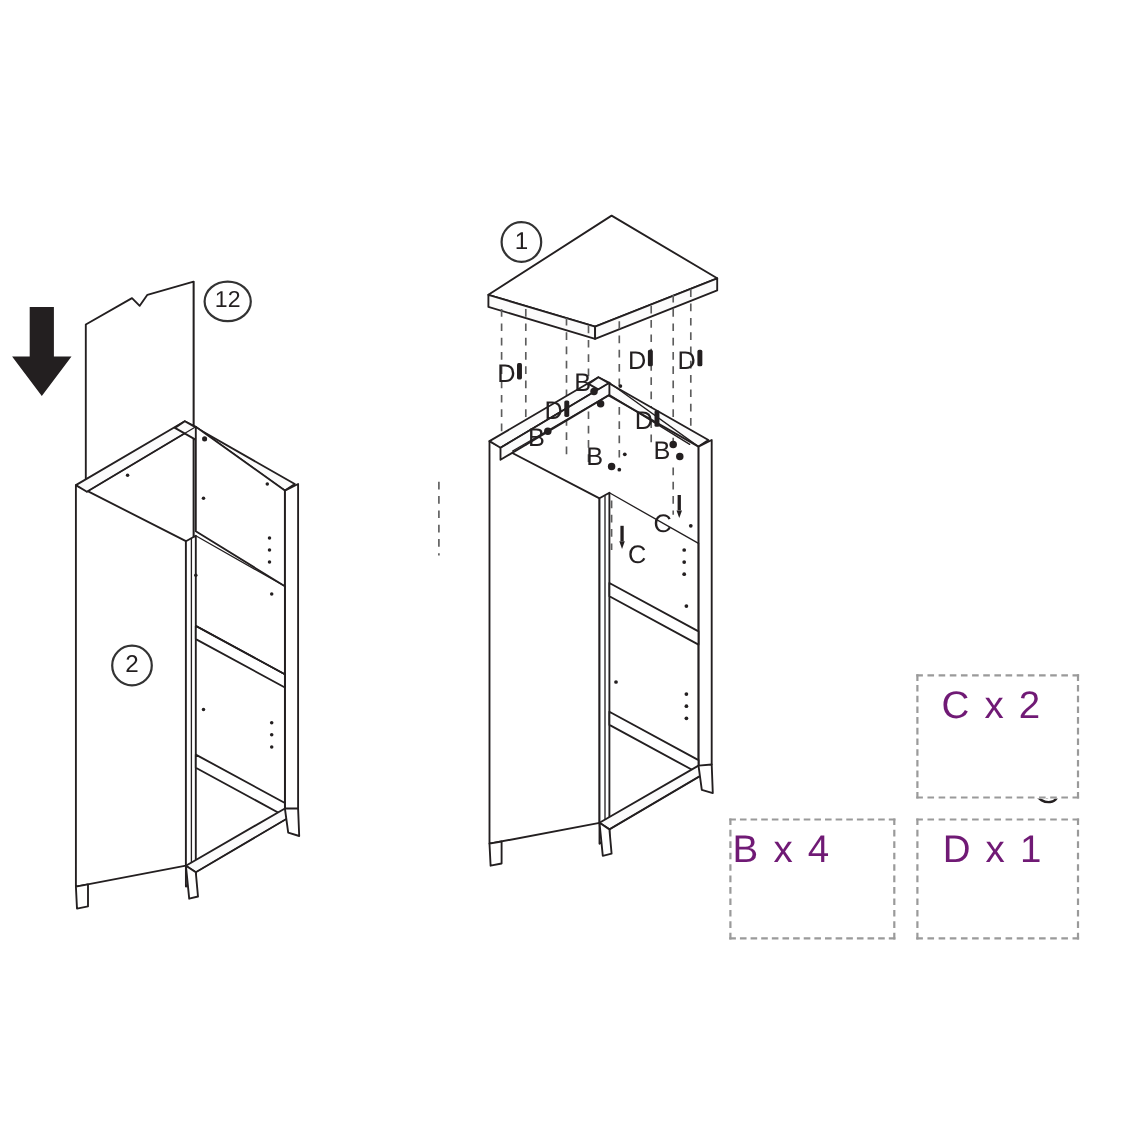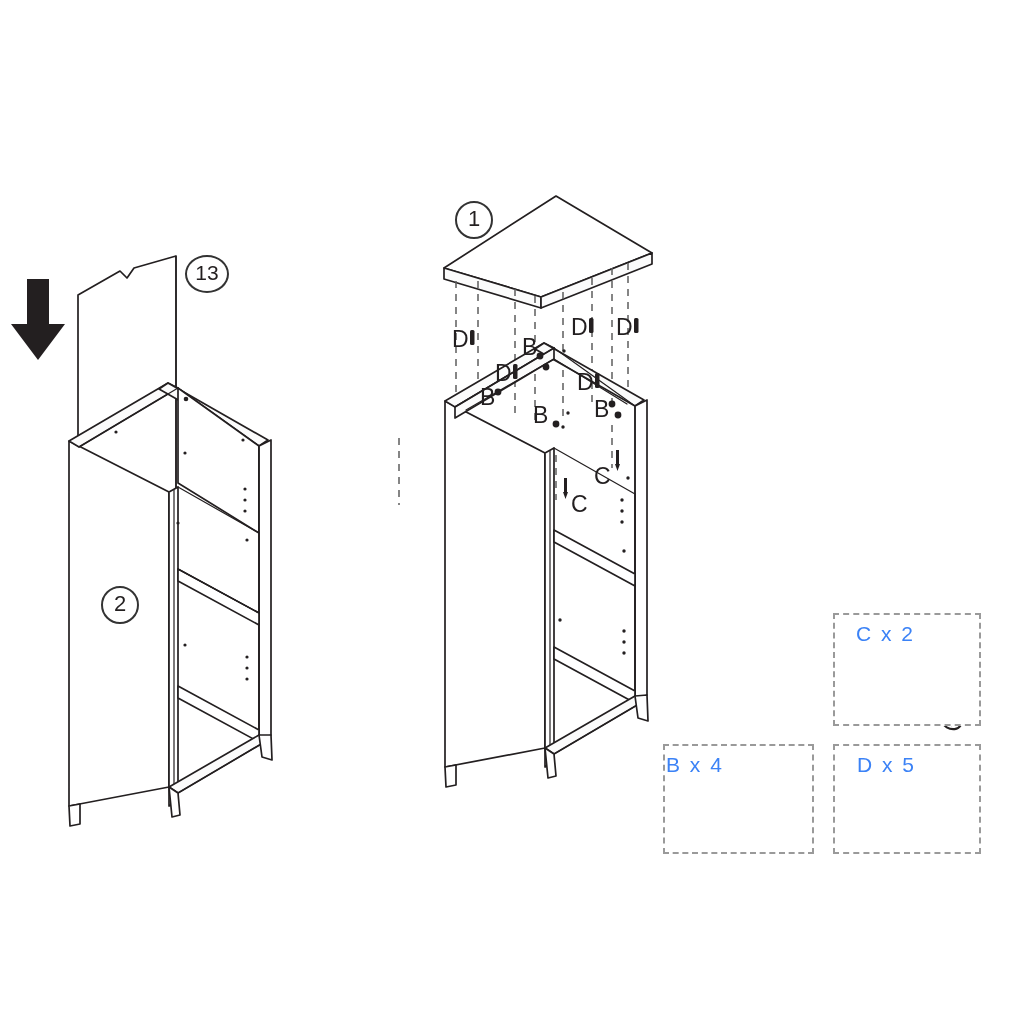--- a/index.html
+++ b/index.html
@@ -55,23 +55,23 @@
     font-weight: 400;
   }
   .legend-box {
     position: absolute;
     border: 2px dashed #9a9a9a;
     background: #fff;
     box-sizing: border-box;
   }
   .legend-title {
     position: absolute;
-    font-size: 21px;
+    font-size: 35px;
     letter-spacing: 2px;
-    color: #3b82f6;
+    color: #701a75;
     white-space: nowrap;
   }
 </style>
 </head>
 <body>
 
 <div id="sheet">
 
   <svg id="art" viewBox="0 0 1024 1024">
     <defs>
@@ -317,21 +317,21 @@
 
     <g transform="translate(868,788)">
       <g transform="rotate(-32 42 30)">
         <rect x="4" y="16" width="78" height="28" rx="13" fill="#ffffff" stroke="#231f20" stroke-width="2.2"></rect>
         <ellipse cx="9" cy="30" rx="5" ry="14" fill="#ffffff" stroke="#231f20" stroke-width="2"></ellipse>
         <path d="M22 17 L14 43 M36 16 L27 44 M50 16 L41 44 M64 16 L55 44 M76 19 L69 41" fill="none" stroke="#231f20" stroke-width="1.6"></path>
       </g>
     </g>
   </svg>
 
-  <div class="lbl step-num wide" style="left:185px; top:255px;">13</div>
+  <div class="lbl step-num wide" style="left:185px; top:255px;">12</div>
 
   <div class="lbl step-num" style="left:101px; top:586px;">2</div>
 
   <div class="lbl step-num" style="left:455px; top:201px;">1</div>
 
   <div class="lbl part-letter" style="left:452px; top:326px;">D</div>
   <div class="lbl part-letter" style="left:571px; top:314px;">D</div>
   <div class="lbl part-letter" style="left:616px; top:314px;">D</div>
   <div class="lbl part-letter" style="left:495px; top:360px;">D</div>
   <div class="lbl part-letter" style="left:577px; top:369px;">D</div>
@@ -344,15 +344,15 @@
   <div class="lbl part-letter" style="left:571px; top:491px;">C</div>
   <div class="lbl part-letter" style="left:594px; top:463px;">C</div>
 
   <div class="legend-box" style="left:833px; top:613px; width:148px; height:113px;"></div>
   <div class="legend-title" style="left:856px; top:622px;">C x 2</div>
 
   <div class="legend-box" style="left:663px; top:744px; width:151px; height:110px;"></div>
   <div class="legend-title" style="left:666px; top:753px;">B x 4</div>
 
   <div class="legend-box" style="left:833px; top:744px; width:148px; height:110px;"></div>
-  <div class="legend-title" style="left:857px; top:753px;">D x 5</div>
+  <div class="legend-title" style="left:857px; top:753px;">D x 1</div>
 
 </div>
 
 </body></html>

